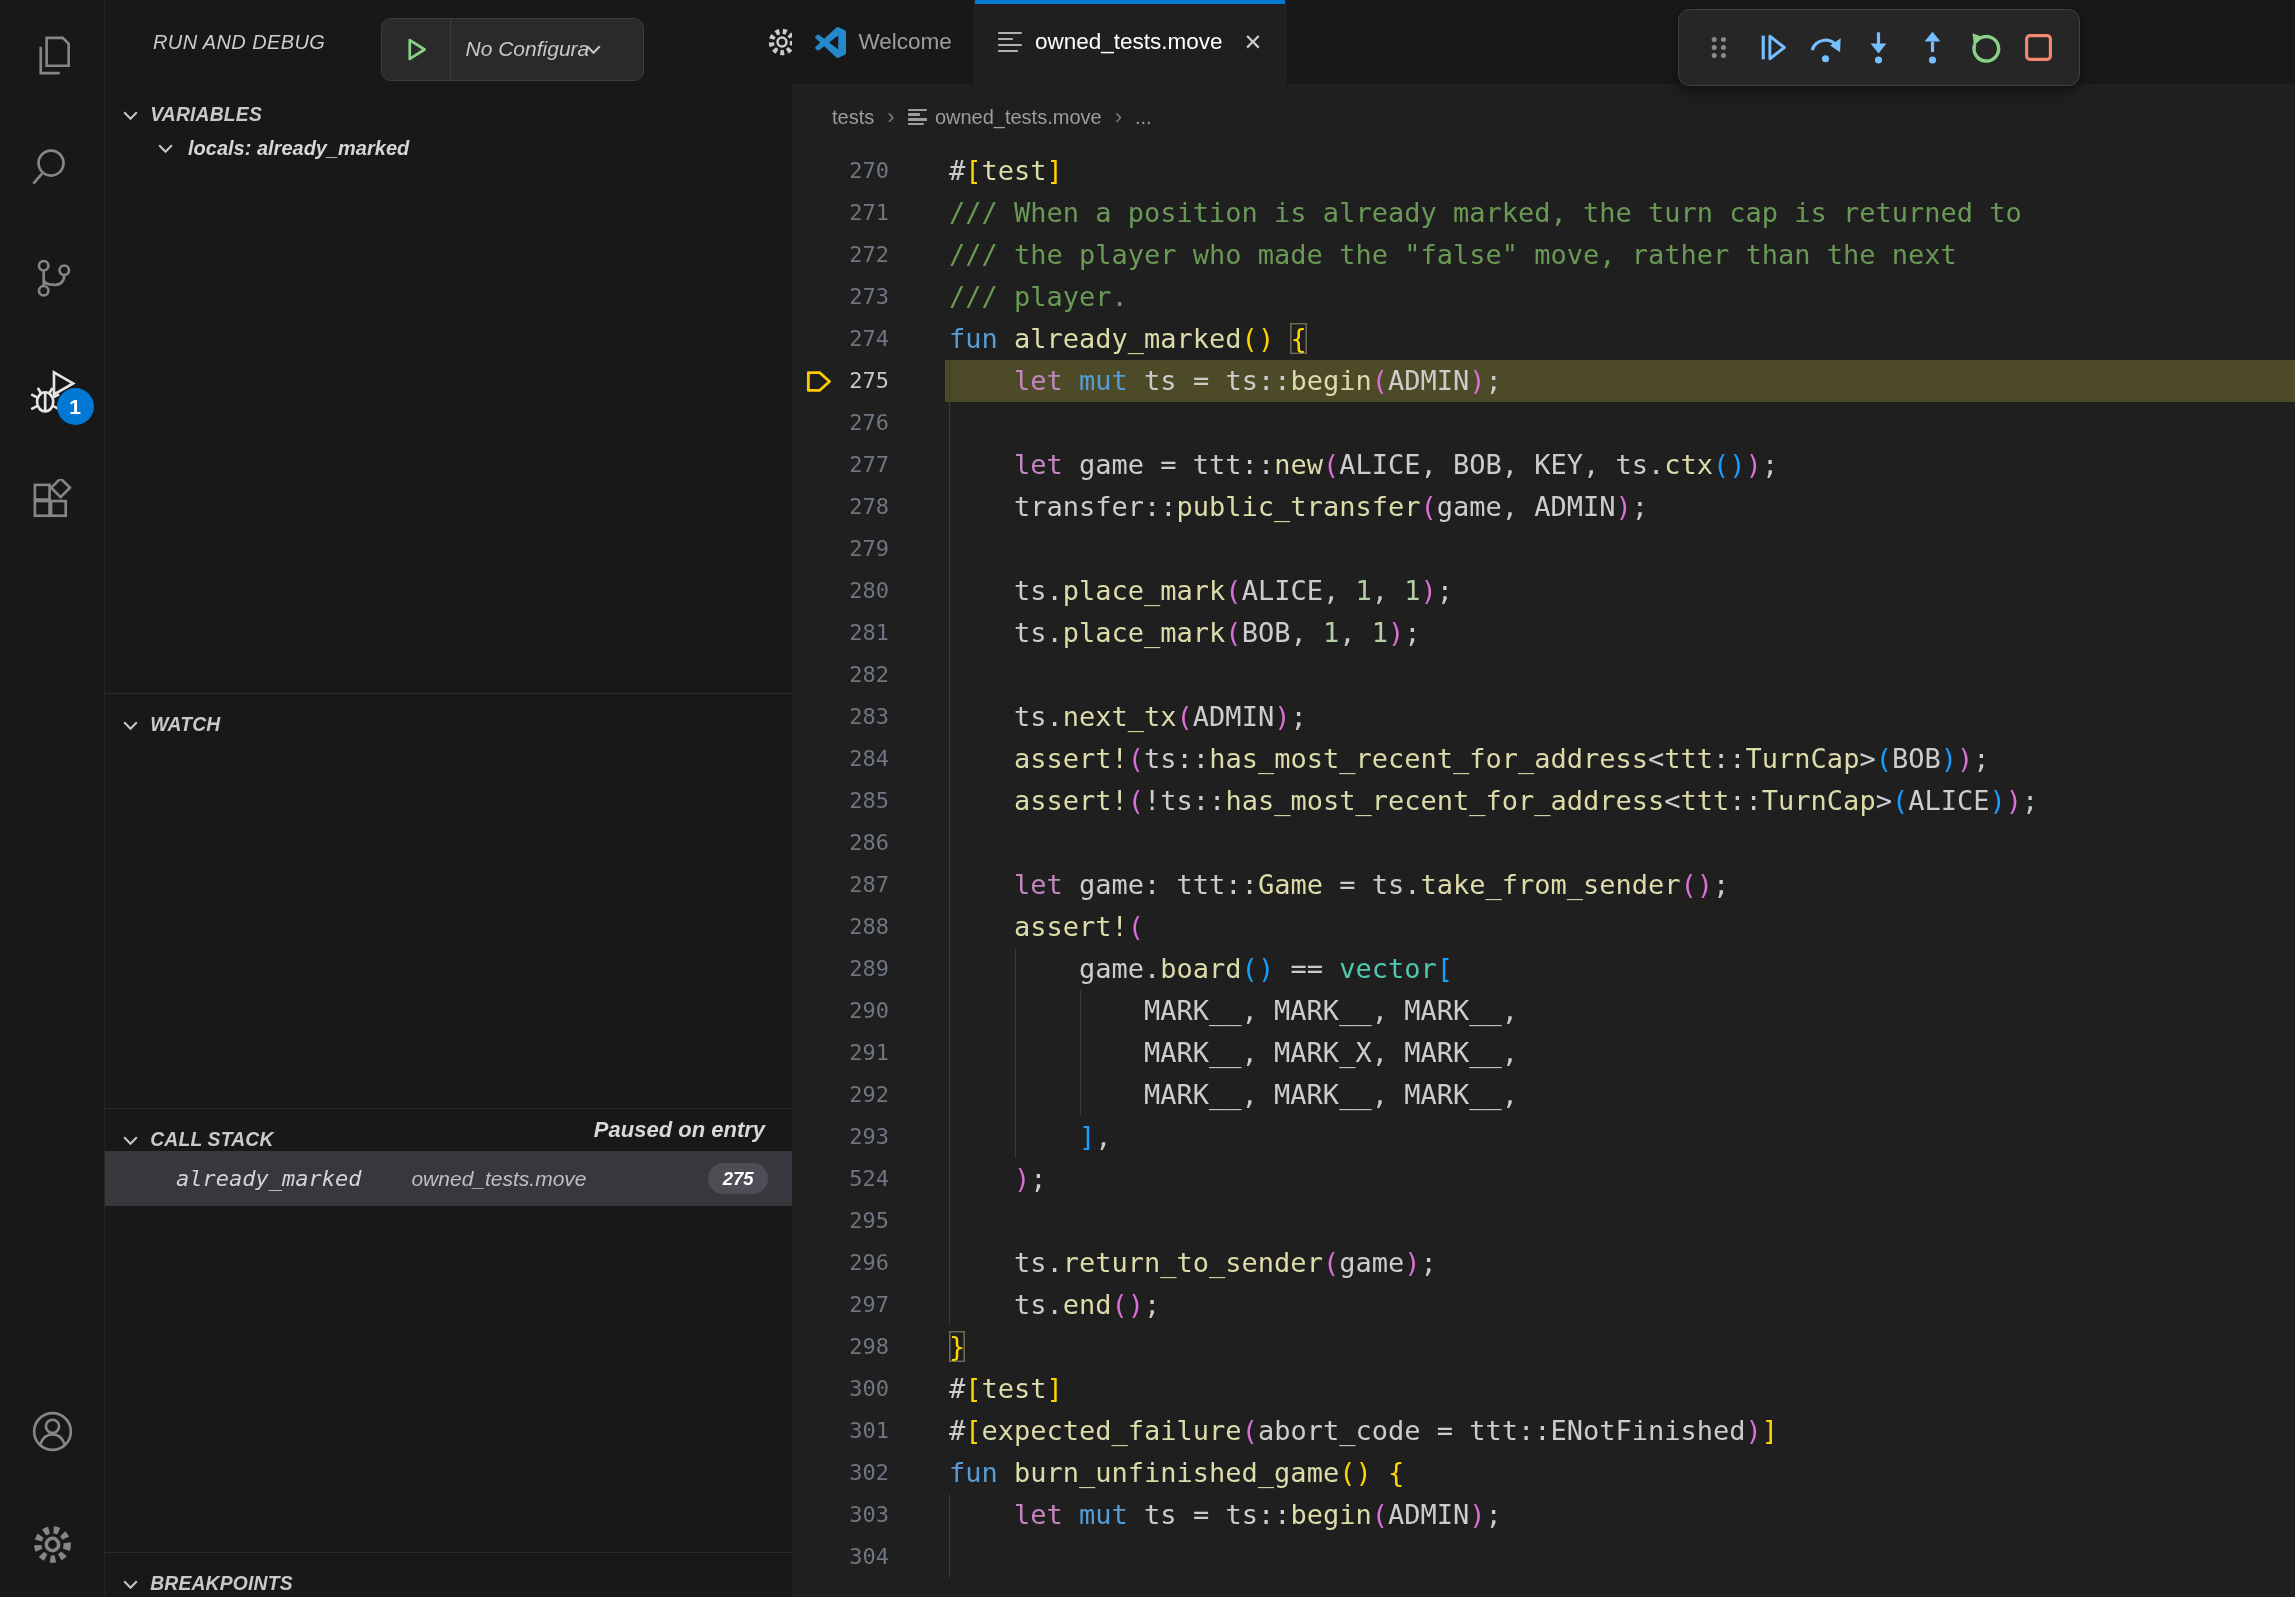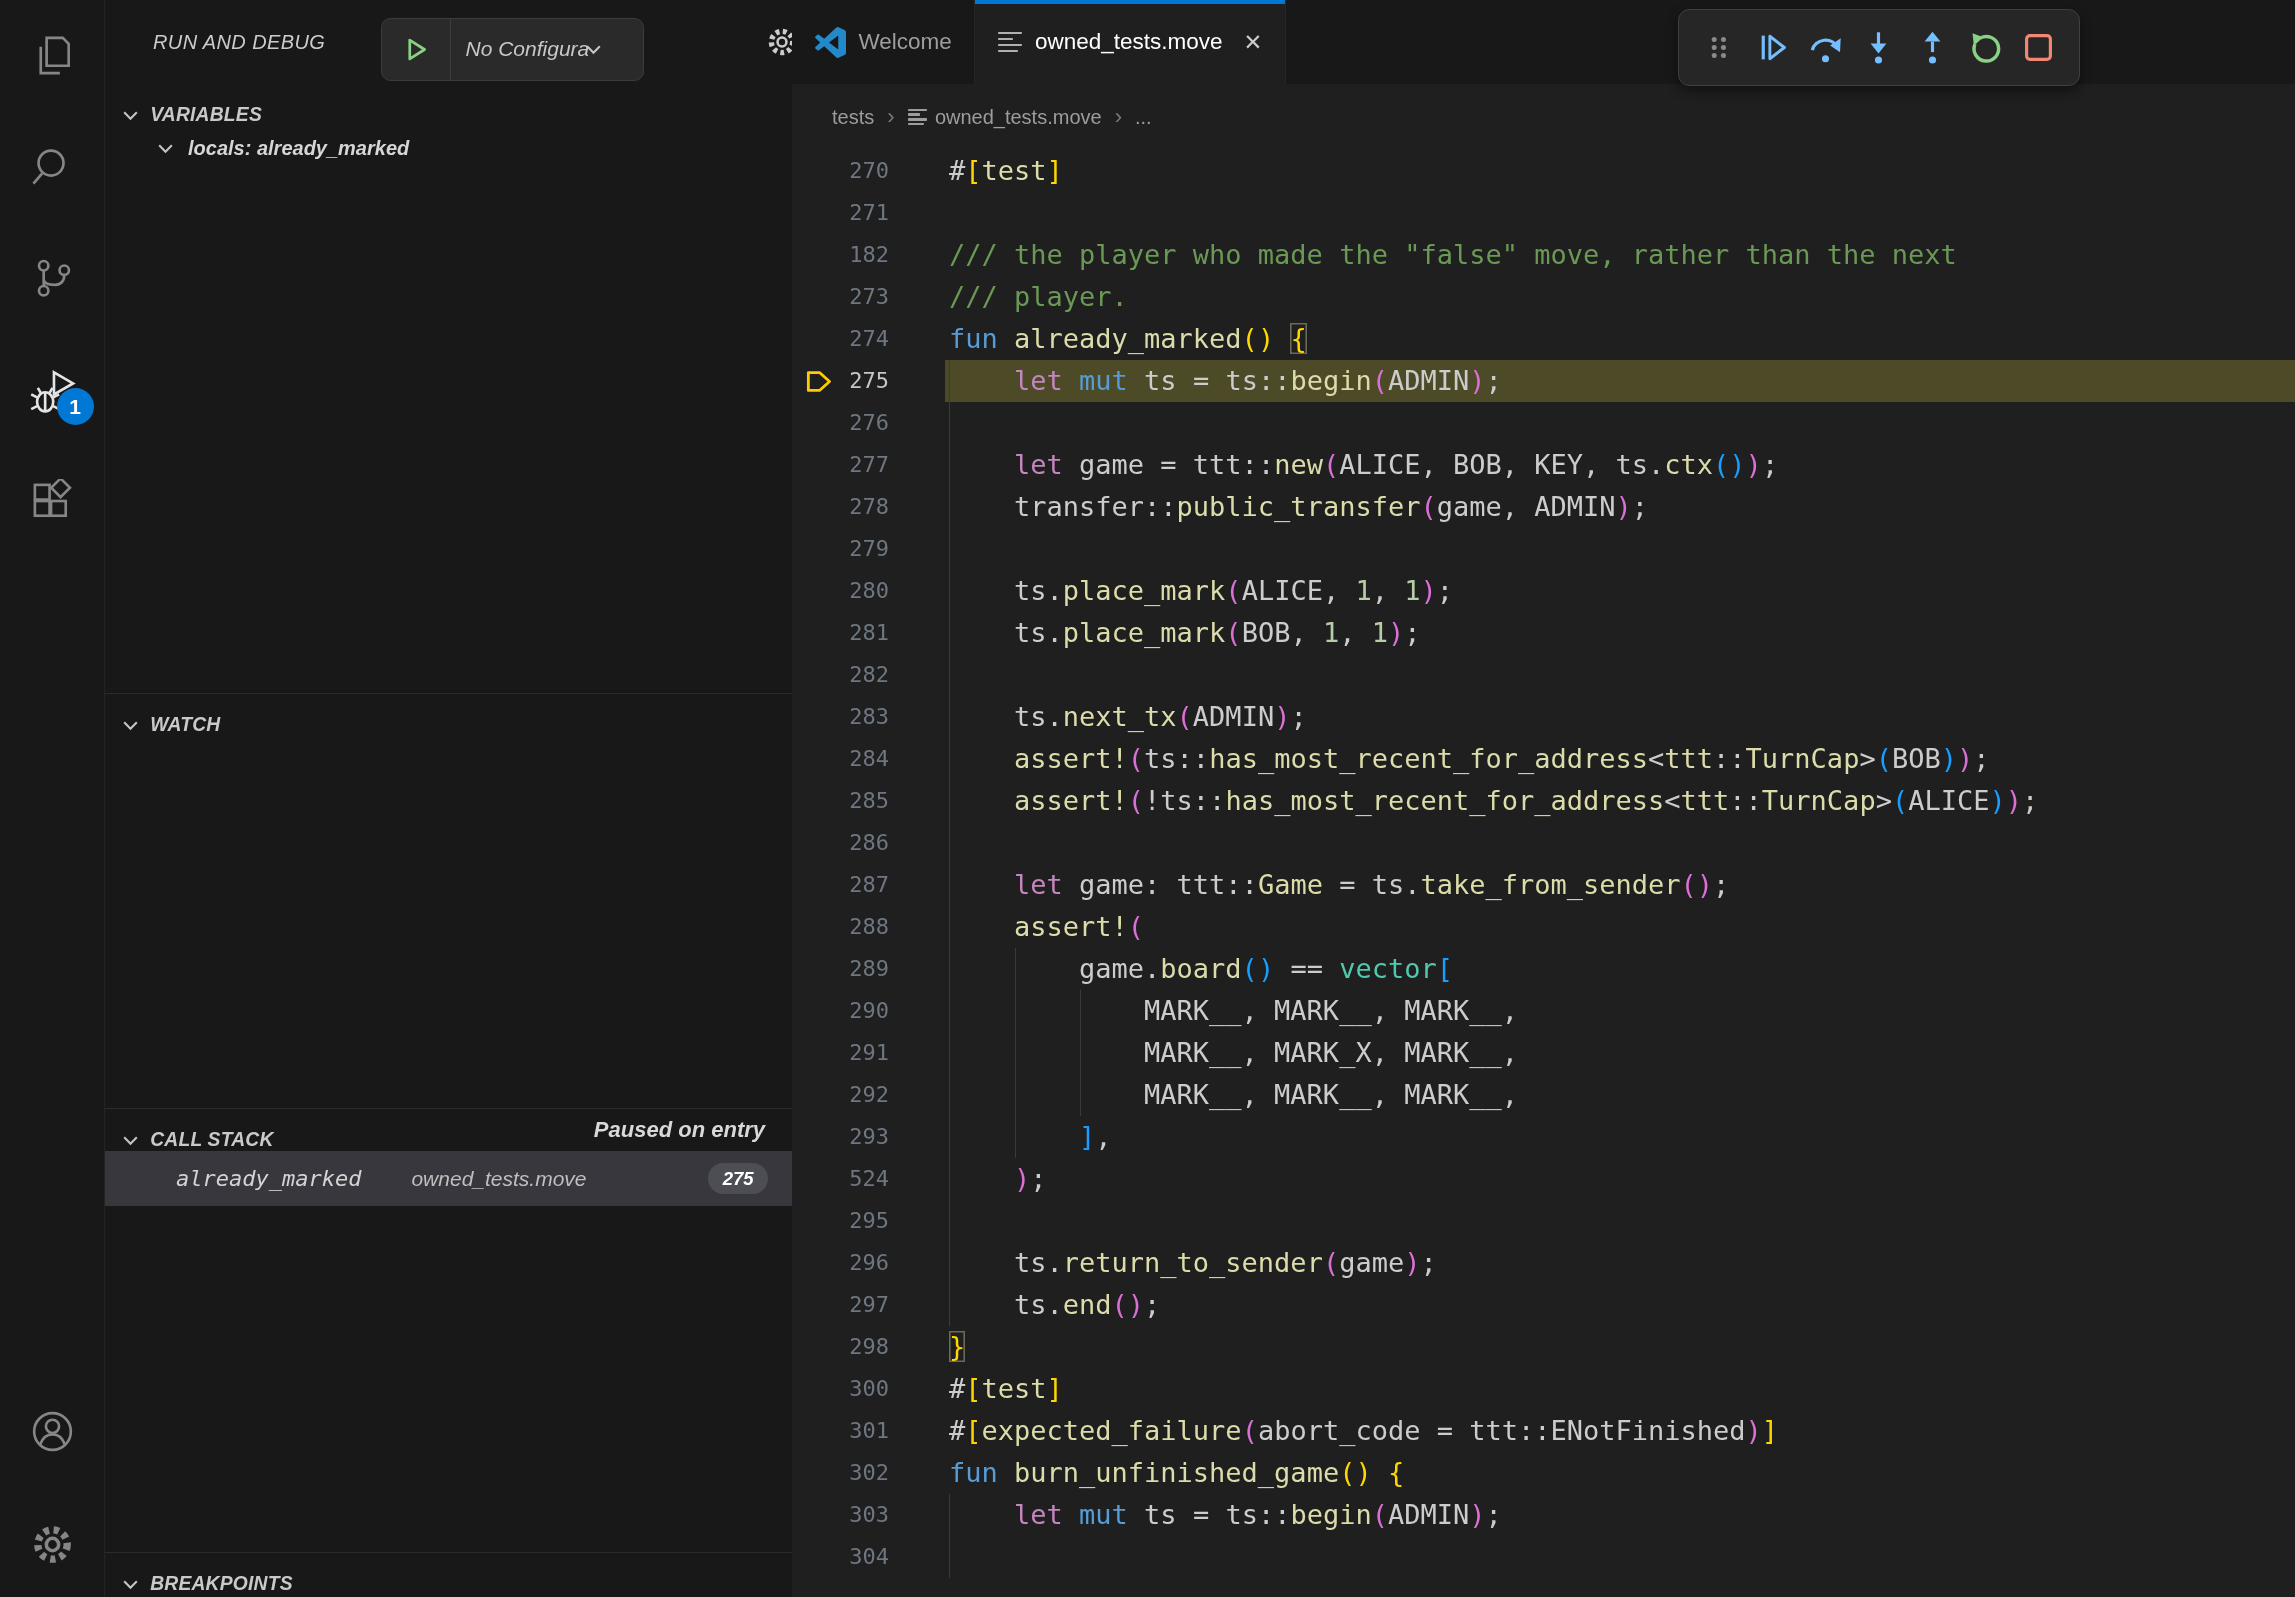--- a/index.html
+++ b/index.html
@@ -330,22 +330,22 @@
           <i></i>
         </span>
       <span class="crumb">owned_tests.move</span>
       <span class="sep">›</span>
       <span class="crumb">...</span>
     </div>
 
     <div class="code-area">
       <div>
           <div class="code-line"><div class="line-num">270</div><div class="line-text"><span class="tk-w">#</span><span class="tk-g">[</span><span class="tk-fn">test</span><span class="tk-g">]</span></div></div>
-          <div class="code-line"><div class="line-num">271</div></div>
-          <div class="code-line"><div class="line-num">182</div><div class="line-text"><span class="tk-cm">/// the player who made the "false" move, rather than the next</span></div></div>
+          <div class="code-line"><div class="line-num">271</div><div class="line-text"><span class="tk-cm">/// When a position is already marked, the turn cap is returned to</span></div></div>
+          <div class="code-line"><div class="line-num">272</div><div class="line-text"><span class="tk-cm">/// the player who made the "false" move, rather than the next</span></div></div>
           <div class="code-line"><div class="line-num">273</div><div class="line-text"><span class="tk-cm">/// player.</span></div></div>
           <div class="code-line"><div class="line-num">274</div><div class="line-text"><span class="tk-kw">fun </span><span class="tk-fn">already_marked</span><span class="tk-g">(</span><span class="tk-g">)</span><span class="tk-w"> </span><span class="tk-gm">{</span></div></div>
           <div class="code-line active"><div class="line-highlight"></div><svg class="dbg-arrow" viewBox="0 0 26 26">
               <path d="M3 5 H13 L22 13 L13 21 H3 Z" fill="none" stroke="#ffcc00" stroke-width="2.5" stroke-linejoin="round"></path>
             </svg><div class="indent-guide" style="left: 157px;"></div><div class="line-num">275</div><div class="line-text"><span class="tk-w">    </span><span class="tk-let">let</span><span class="tk-w"> </span><span class="tk-kw">mut</span><span class="tk-w"> ts = ts::</span><span class="tk-fn">begin</span><span class="tk-p">(</span><span class="tk-w">ADMIN</span><span class="tk-p">)</span><span class="tk-w">;</span></div></div>
           <div class="code-line"><div class="indent-guide" style="left: 157px;"></div><div class="line-num">276</div><div class="line-text"></div></div>
           <div class="code-line"><div class="indent-guide" style="left: 157px;"></div><div class="line-num">277</div><div class="line-text"><span class="tk-w">    </span><span class="tk-let">let</span><span class="tk-w"> game = ttt::</span><span class="tk-fn">new</span><span class="tk-p">(</span><span class="tk-w">ALICE, BOB, KEY, ts.</span><span class="tk-fn">ctx</span><span class="tk-b">(</span><span class="tk-b">)</span><span class="tk-p">)</span><span class="tk-w">;</span></div></div>
           <div class="code-line"><div class="indent-guide" style="left: 157px;"></div><div class="line-num">278</div><div class="line-text"><span class="tk-w">    transfer::</span><span class="tk-fn">public_transfer</span><span class="tk-p">(</span><span class="tk-w">game, ADMIN</span><span class="tk-p">)</span><span class="tk-w">;</span></div></div>
           <div class="code-line"><div class="indent-guide" style="left: 157px;"></div><div class="line-num">279</div><div class="line-text"></div></div>
           <div class="code-line"><div class="indent-guide" style="left: 157px;"></div><div class="line-num">280</div><div class="line-text"><span class="tk-w">    ts.</span><span class="tk-fn">place_mark</span><span class="tk-p">(</span><span class="tk-w">ALICE, </span><span class="tk-num">1</span><span class="tk-w">, </span><span class="tk-num">1</span><span class="tk-p">)</span><span class="tk-w">;</span></div></div>

